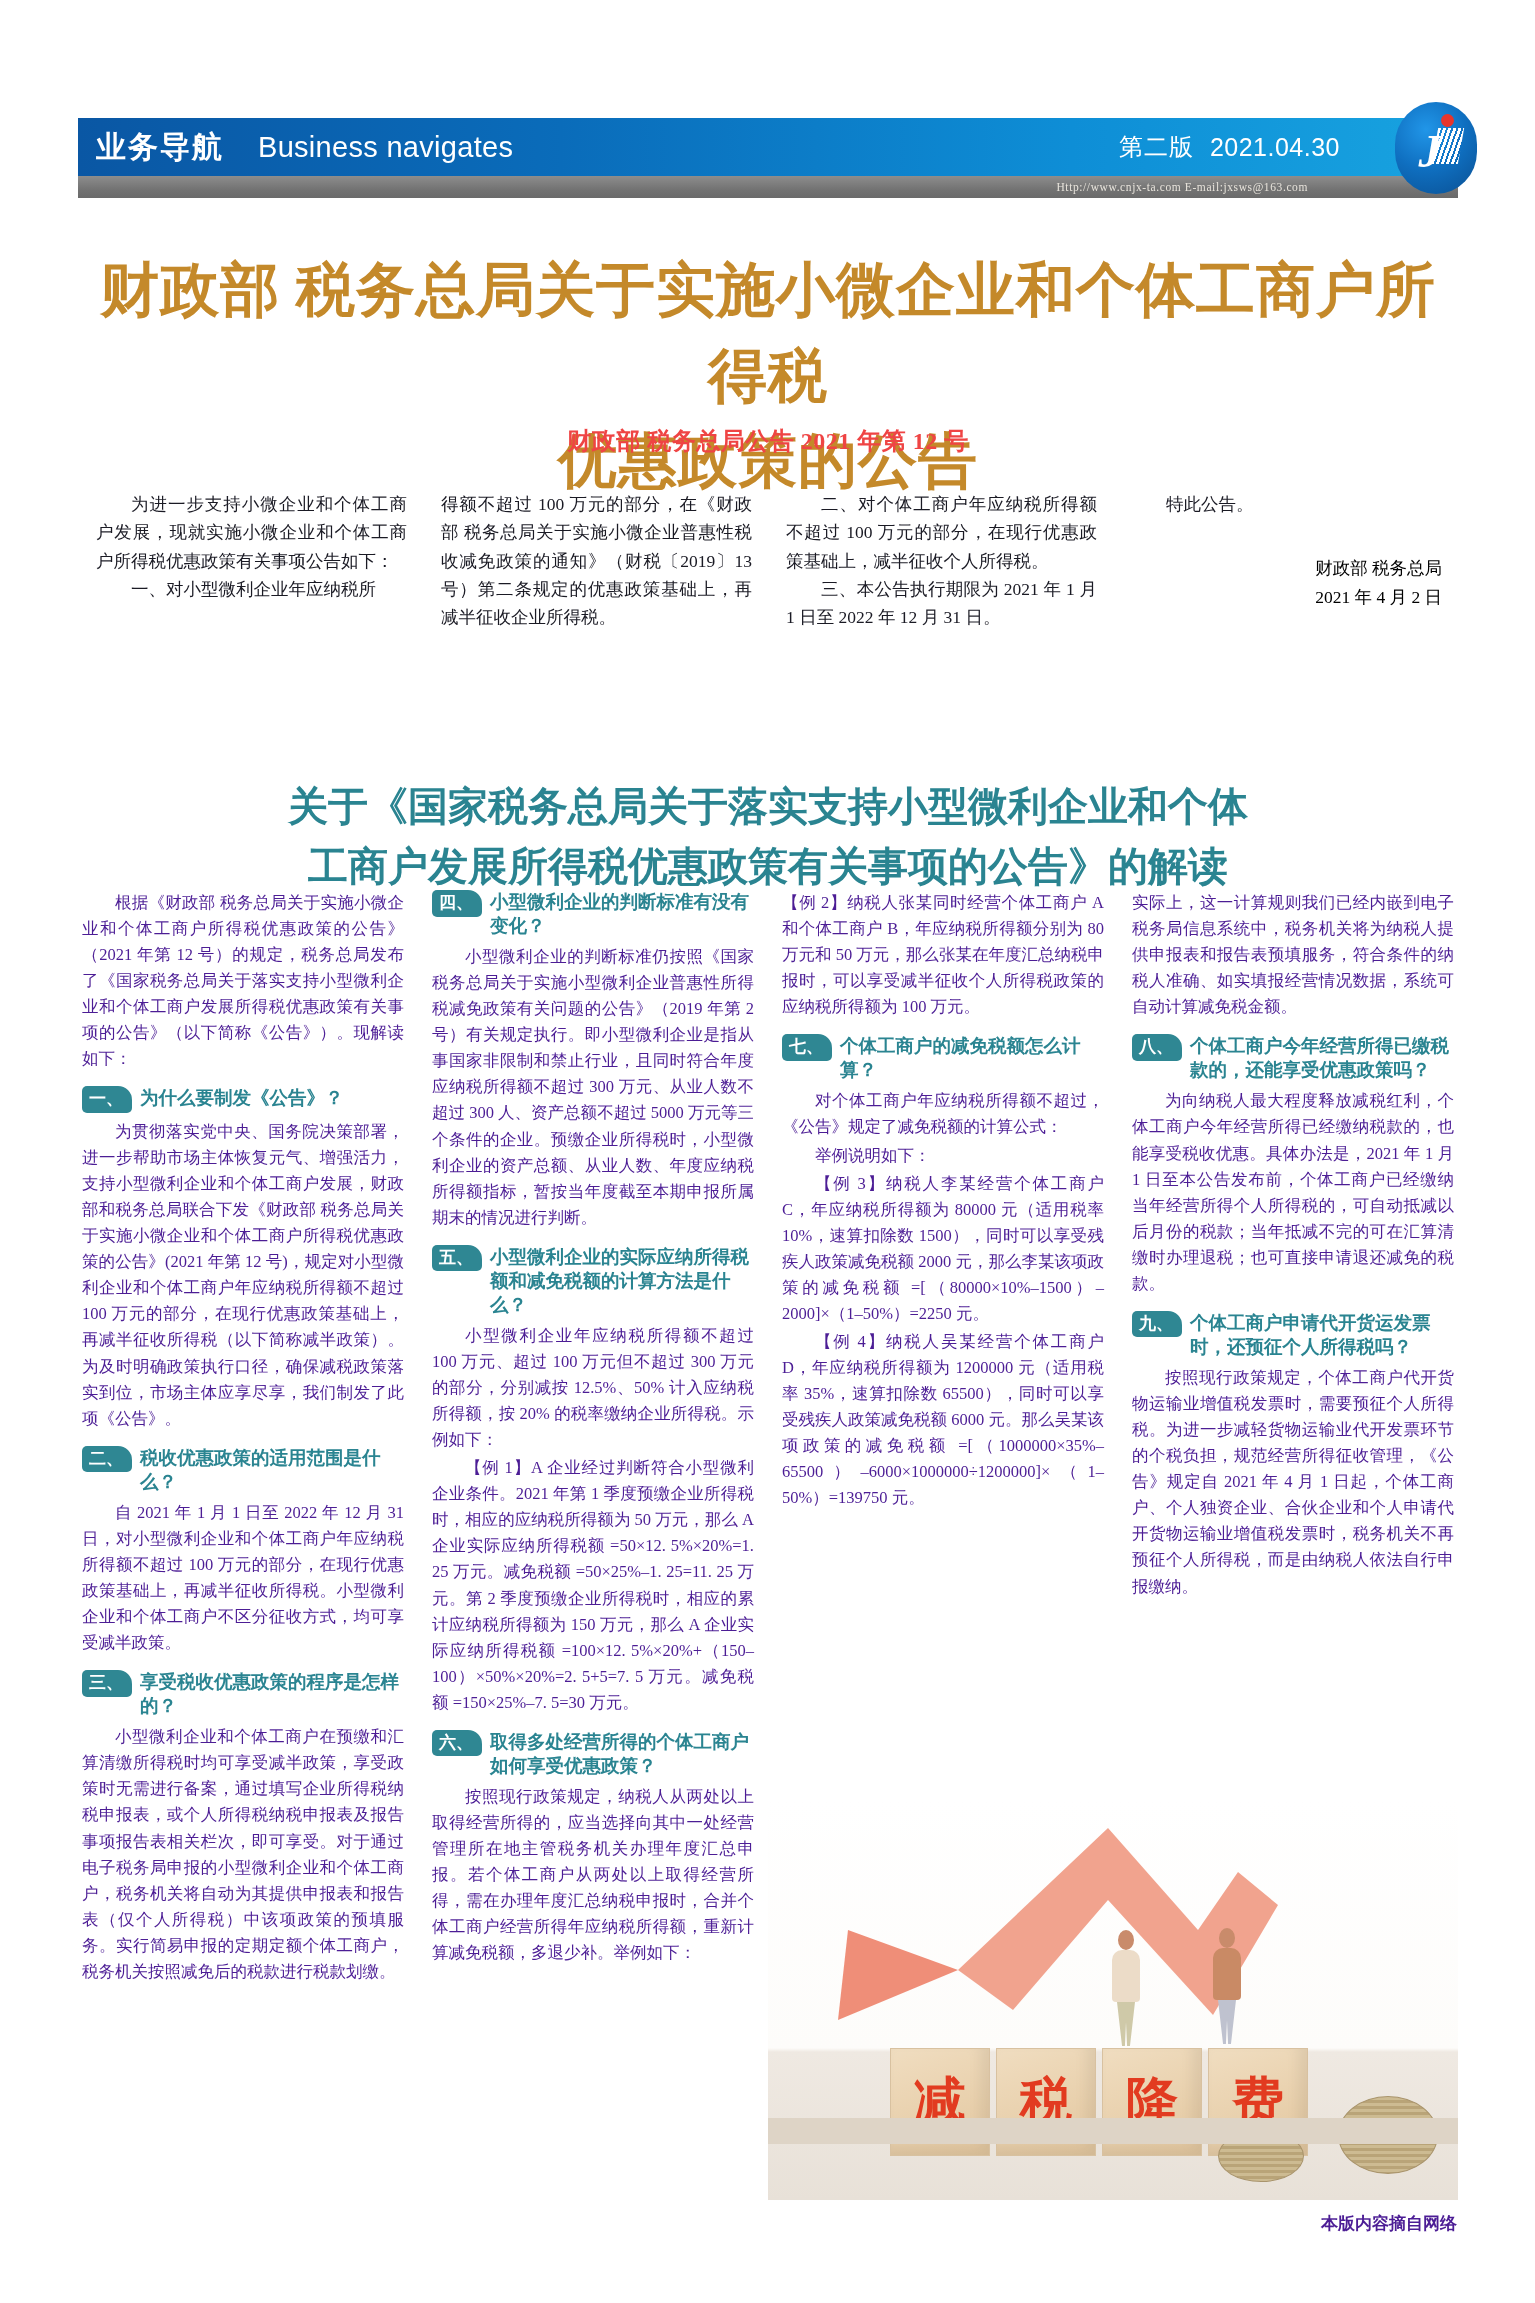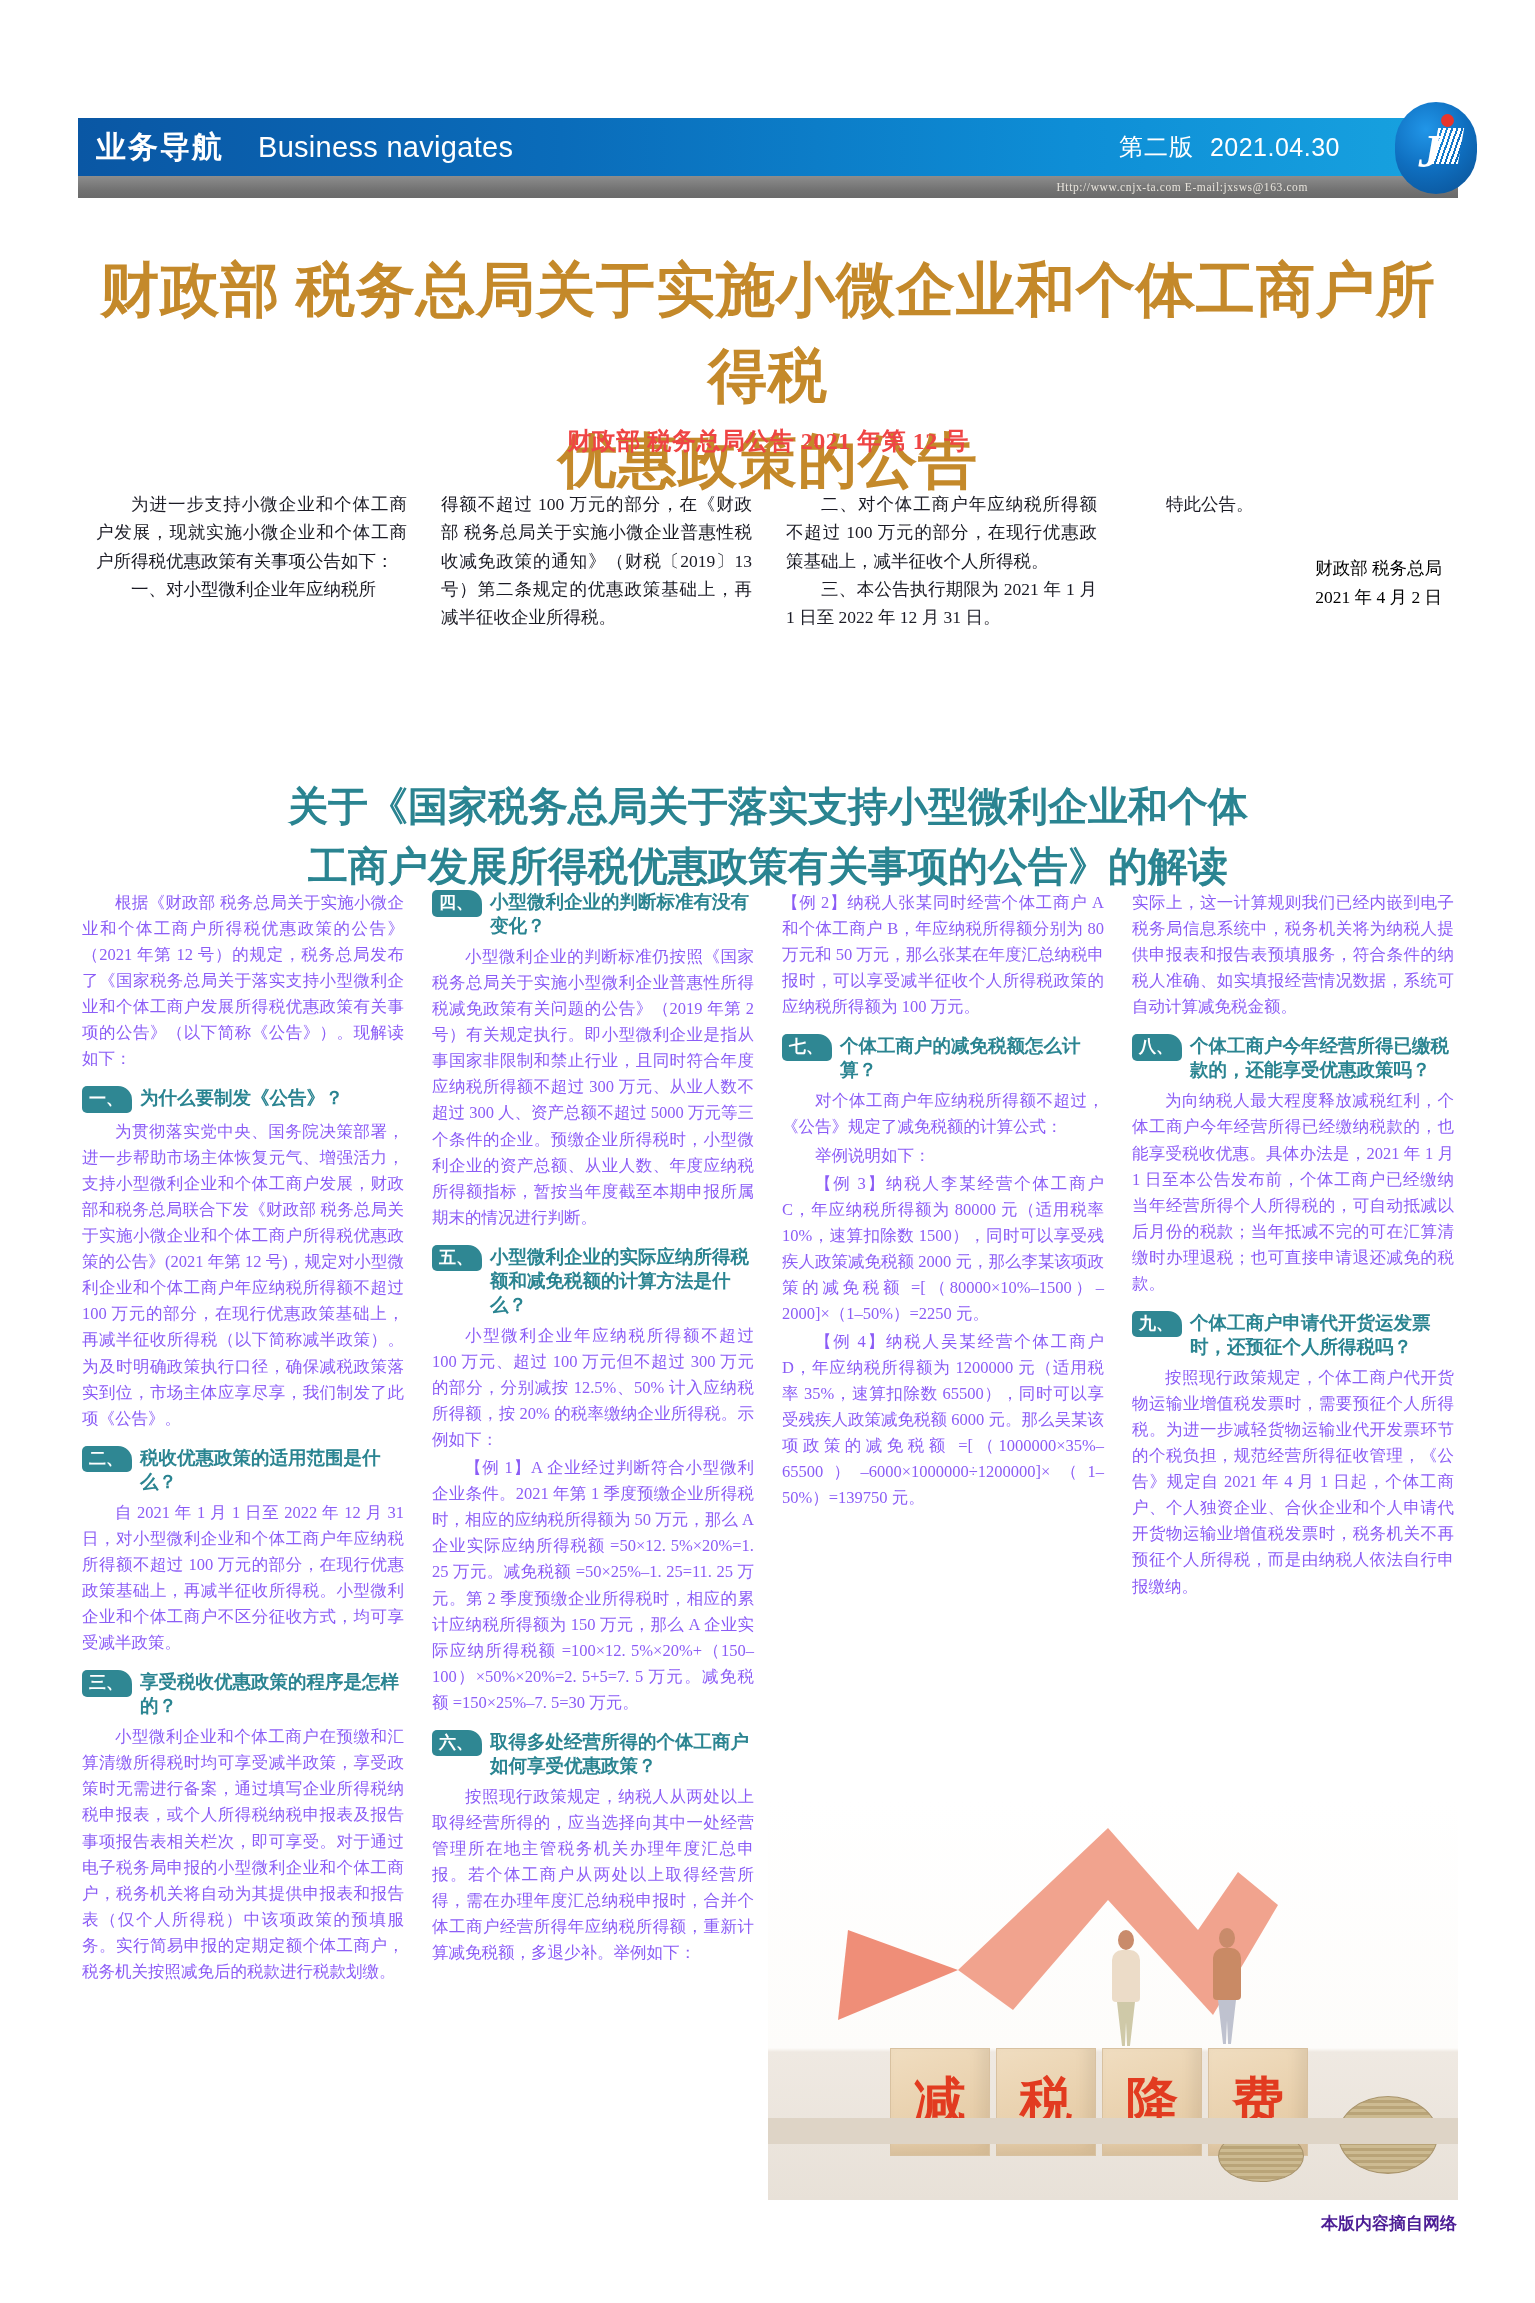--- a/index.html
+++ b/index.html
@@ -56,21 +56,21 @@
   .sign div { font-size:17.5px; line-height:1.62; }
 
   
   .a2-title { position:absolute; left:78px; top:776px; width:1380px; text-align:center;
      font-family:"Liberation Sans","DejaVu Sans",sans-serif; font-weight:700; color:#2a8491;
      font-size:40px; line-height:1.5; letter-spacing:0px; }
 
   .a2-cols { position:absolute; left:82px; top:890px; width:1376px; height:1330px;
      display:flex; gap:28px; }
   .a2-col { width: 322px; position:relative; }
-  .a2-col p { font-size:16.5px; line-height:1.58; color:#8b5cf6; text-align:justify;
+  .a2-col p { font-size:16.5px; line-height:1.58; color:#4c1d95; text-align:justify;
      text-justify: inter-ideograph; text-indent:2em; margin-bottom: 2px;
      font-family:"Liberation Serif","DejaVu Serif",serif; }
   .a2-col p.noind { text-indent: 0; }
 
   .qhead { display:flex; align-items:flex-start; gap:8px; margin: 14px 0 6px; }
   .qnum { flex: 0 0 auto; background:#2f8793; color:#fff; font-family:"Liberation Sans","DejaVu Sans",sans-serif;
     font-weight:700; font-size:17px; border-radius: 5px 14px 5px 5px; padding: 3px 9px 4px 7px; line-height:1.15;
     letter-spacing:0px; }
   .qtext { font-family:"Liberation Sans","DejaVu Sans",sans-serif; font-weight:700;
     color:#2a8491; font-size:18.5px; line-height:1.3; }

